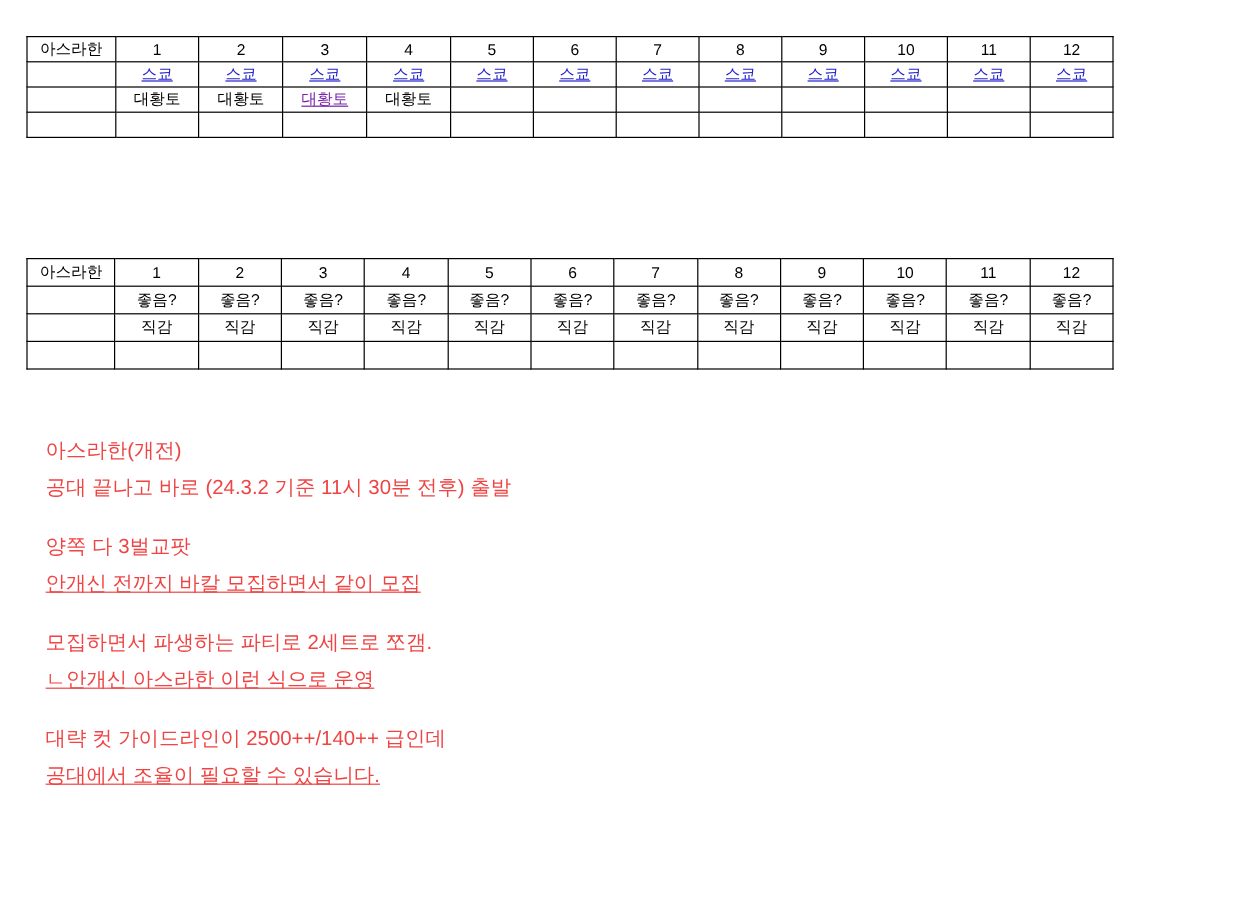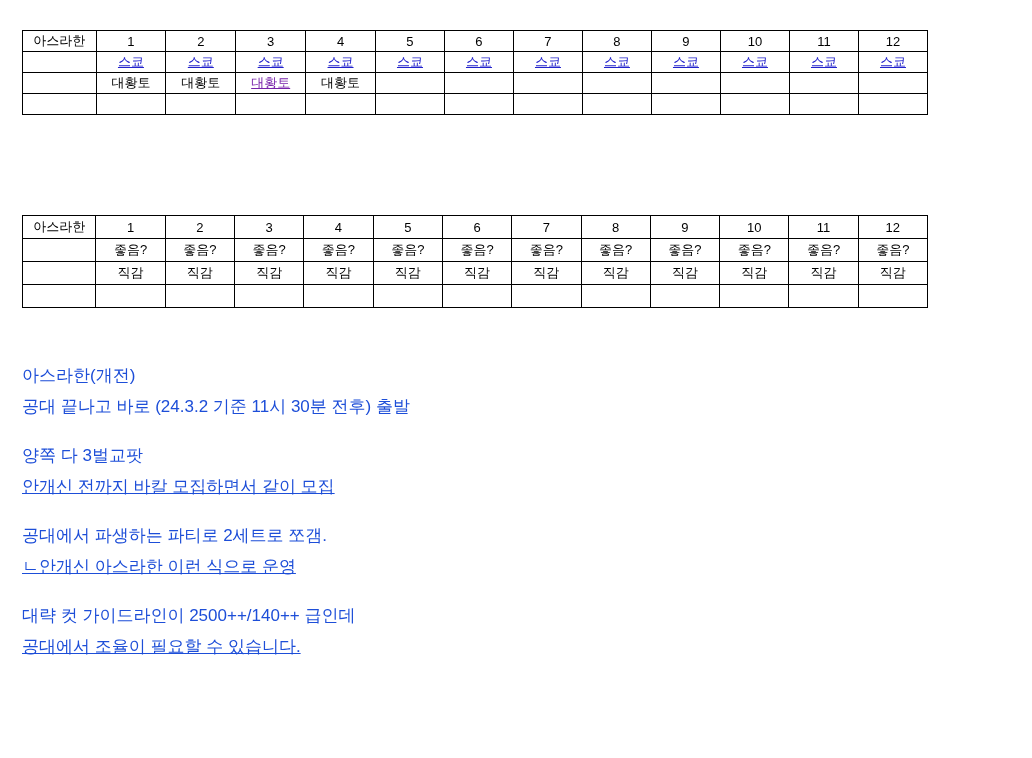--- a/index.html
+++ b/index.html
@@ -80,26 +80,26 @@
     height: 22px;
   }
   #table-feel td.corner {
     width: 74px;
     height: 18px;
   }
 
   
   .notes {
     position: absolute;
-    left: 22px;
+    left: 38px;
     top: 360px;
     width: 900px;
     font-size: 17px;
     line-height: 31px;
-    color: #1d4ed8;
+    color: #ef4444;
   }
   .notes p {
     margin: 0;
     white-space: pre;
   }
   .notes p.spacer {
     height: 18px;
   }
   .ul {
     text-decoration: underline;
@@ -240,20 +240,20 @@
       </tbody>
   </table>
 
   <div class="notes" id="notes-block">
       <p>아스라한(개전)</p>
       <p>공대 끝나고 바로 (24.3.2 기준 11시 30분 전후) 출발</p>
       <p class="spacer">&nbsp;</p>
       <p>양쪽 다 3벌교팟</p>
       <p><span class="ul">안개신 전까지 바칼 모집하면서 같이 모집</span></p>
       <p class="spacer">&nbsp;</p>
-      <p>공대에서 파생하는 파티로 2세트로 쪼갬.</p>
+      <p>모집하면서 파생하는 파티로 2세트로 쪼갬.</p>
       <p><span class="ul">ㄴ안개신 아스라한 이런 식으로 운영</span></p>
       <p class="spacer">&nbsp;</p>
       <p>대략 컷 가이드라인이 2500++/140++ 급인데</p>
       <p><span class="ul">공대에서 조율이 필요할 수 있습니다.</span></p>
     </div>
 
 </div>
 
 </body></html>

